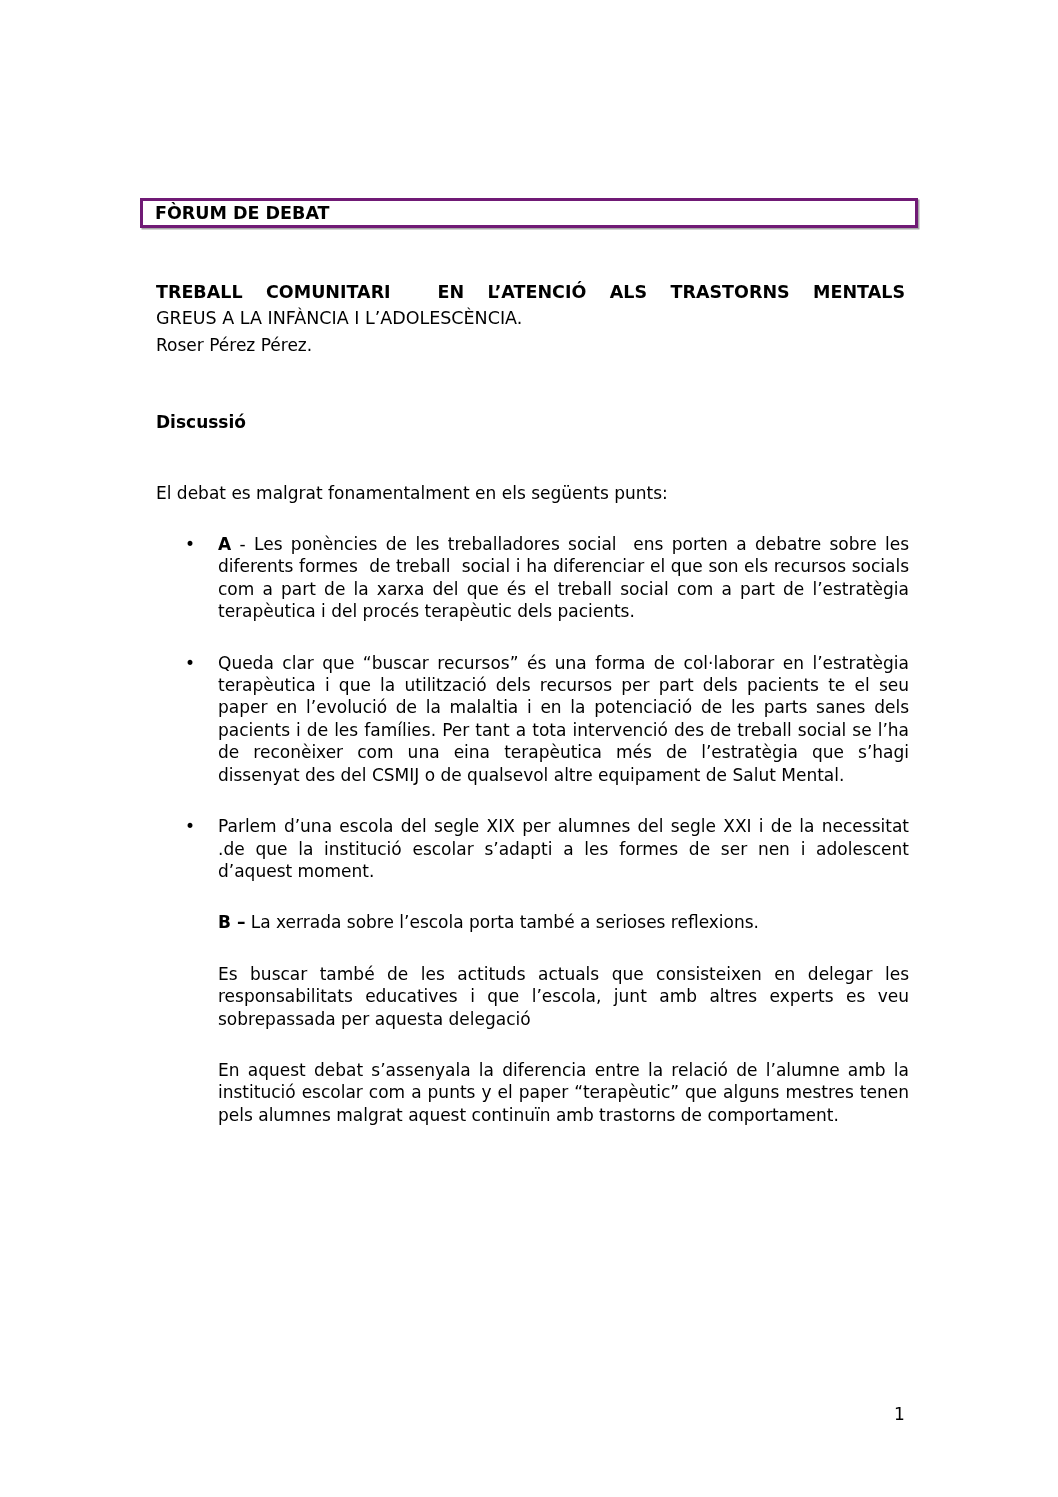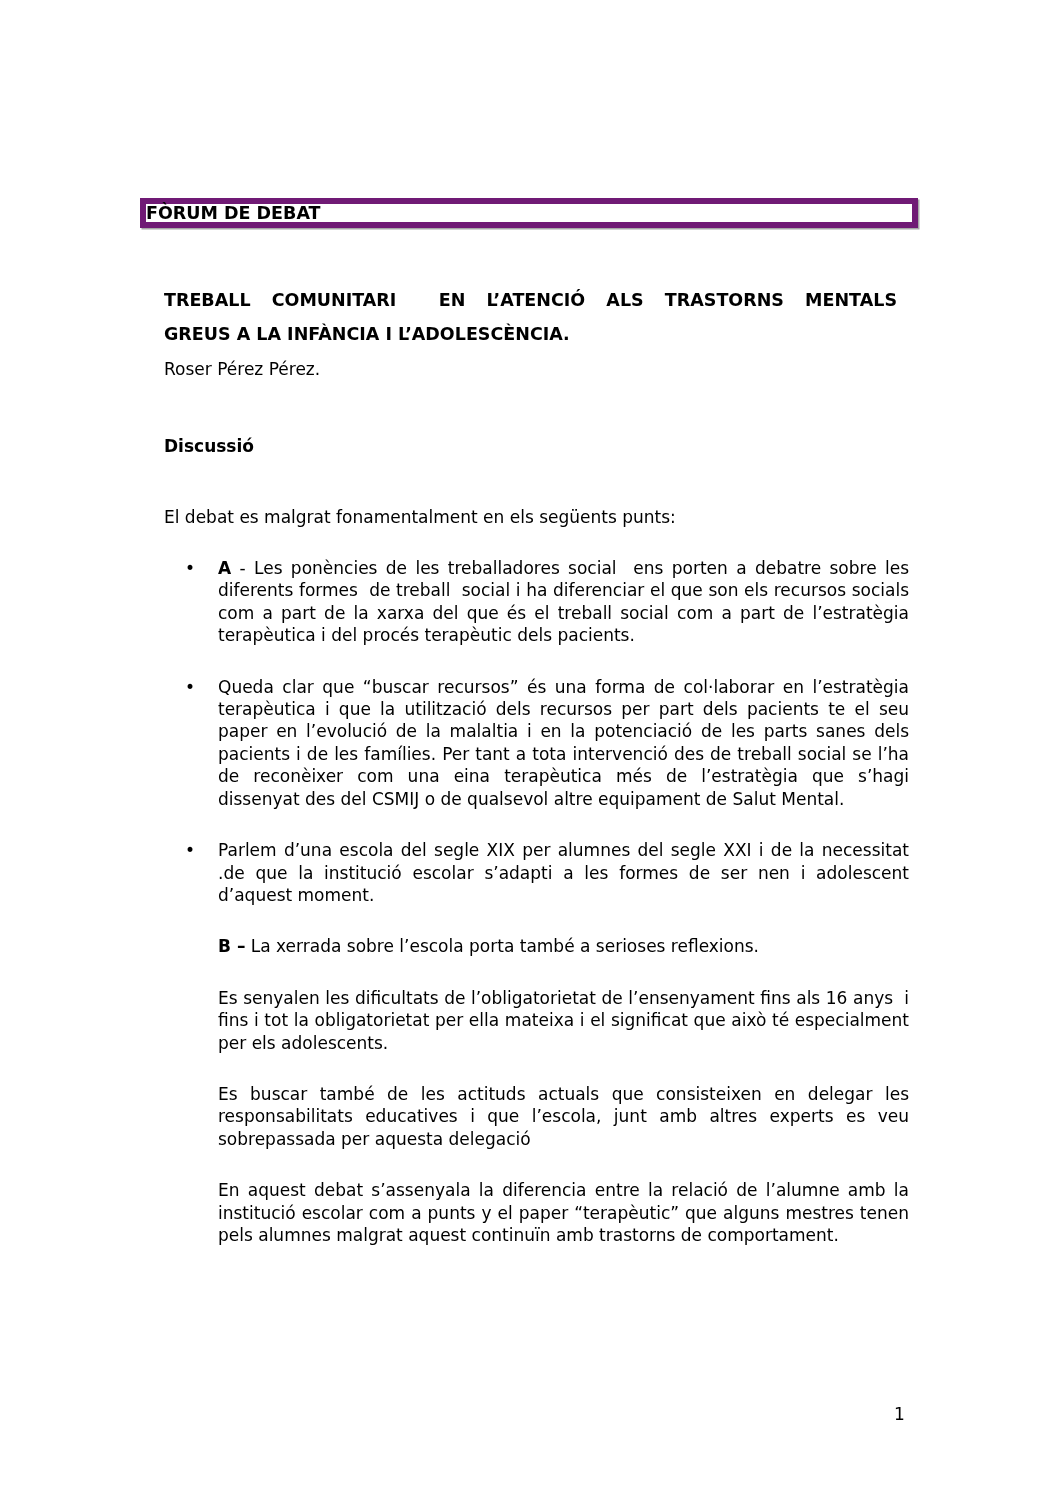--- a/index.html
+++ b/index.html
@@ -8,38 +8,39 @@
     width: 1058px; height: 1497px;
     background: #ffffff;
     position: relative;
     font-family: "DejaVu Sans", "Liberation Sans", sans-serif;
     color: #000;
     overflow: hidden;
   }
   .header-box {
     position: absolute; left: 140px; top: 198px;
     width: 778px; height: 30px;
-    border: 6px solid #701a75;
+    border: 3px solid #701a75;
     box-shadow: 1.5px 1.5px 0 rgba(60,60,60,0.45);
     display: flex; align-items: center;
+    padding-left: 12px;
     font-size: 17.5px; font-weight: 700;
     background: #ffffff;
   }
   .content {
     position: absolute; left: 152px; top: 277px;
     width: 757px;
     font-size: 17px; line-height: 22.4px;
     text-align: justify;
   }
-  .content p { margin: 12px; }
+  .content p { margin: 4px; }
   .title-line1 {
     font-weight: 700; font-size: 17.5px;
     text-align: justify; text-align-last: justify;
   }
-  .title-line2 { font-weight: 700; font-size: 17.5px; }
+  .title-line2 { font-weight: 400; font-size: 17.5px; }
   .author { margin-bottom: 55px !important; }
   .heading { font-weight: 700; margin-bottom: 48px !important; }
   .intro { margin-bottom: 29px !important; }
   .para {
     position: relative;
     padding-left: 66px;
     margin: 0 0 29px 0;
   }
   .para .dot {
     position: absolute; left: 33px; top: 0;
@@ -82,23 +83,20 @@
   </div>
 
   <div class="para">
     <span class="b"></span><span>Parlem d’una escola del segle XIX per alumnes del segle XXI i de la necessitat .de que la institució escolar s’adapti a les formes de ser nen i adolescent d’aquest moment.</span>
   </div>
 
   <div class="para">
     <span class="b">B –</span><span> La xerrada sobre l’escola porta també a serioses reflexions.</span>
   </div>
 
-  <div class="para">
-    <span class="b"></span><span>Es senyalen les dificultats de l’obligatorietat de l’ensenyament fins als 16 anys &nbsp;i fins i tot la obligatorietat per ella mateixa i el significat que això té especialment per els adolescents.</span>
-  </div>
 
   <div class="para">
     <span class="b"></span><span>Es buscar també de les actituds actuals que consisteixen en delegar les responsabilitats educatives i que l’escola, junt amb altres experts es veu sobrepassada per aquesta delegació</span>
   </div>
 
   <div class="para">
     <span class="b"></span><span>En aquest debat s’assenyala la diferencia entre la relació de l’alumne amb la institució escolar com a punts y el paper “terapèutic” que alguns mestres tenen pels alumnes malgrat aquest continuïn amb trastorns de comportament.</span>
   </div>
 </div>
 

